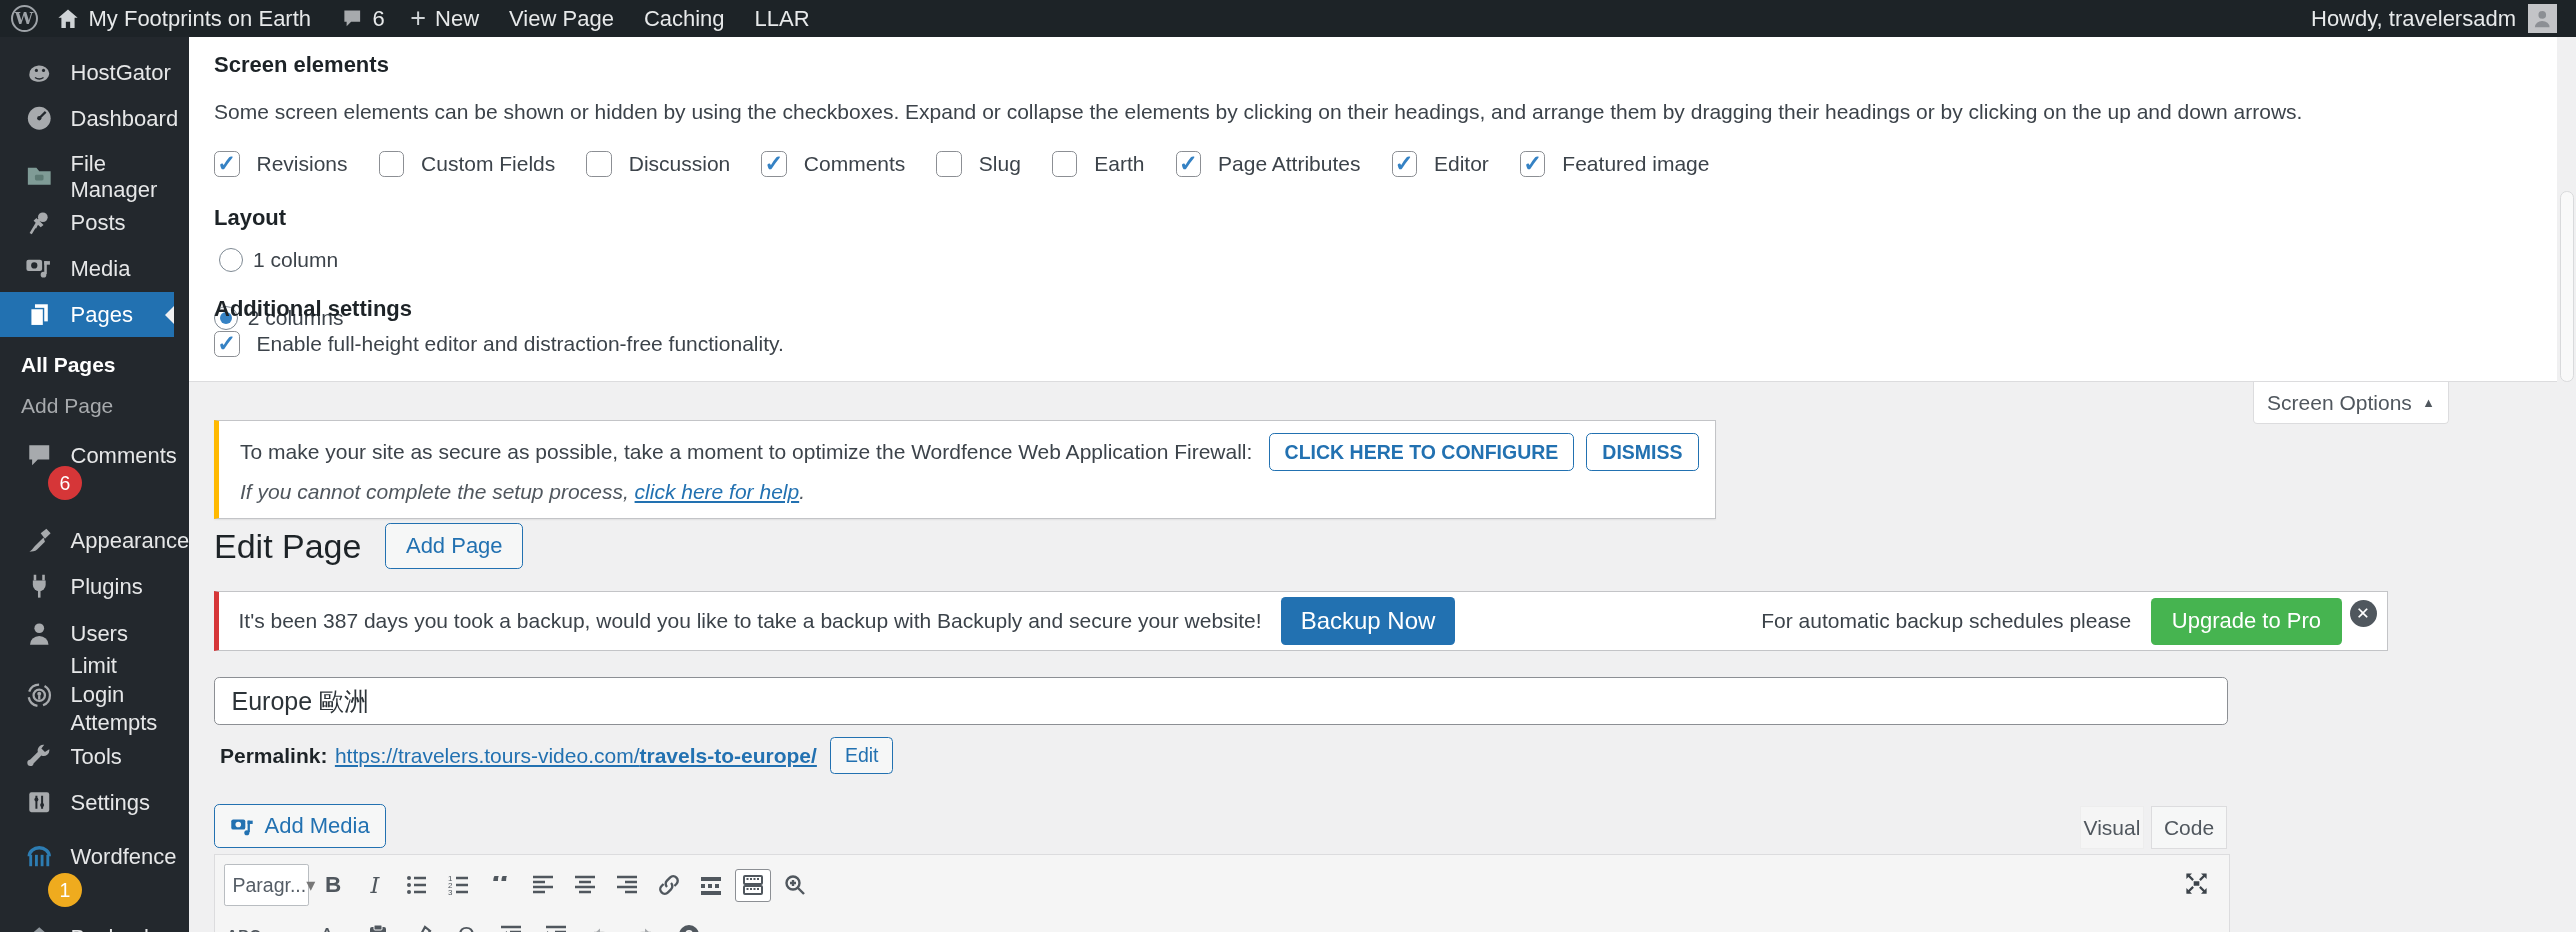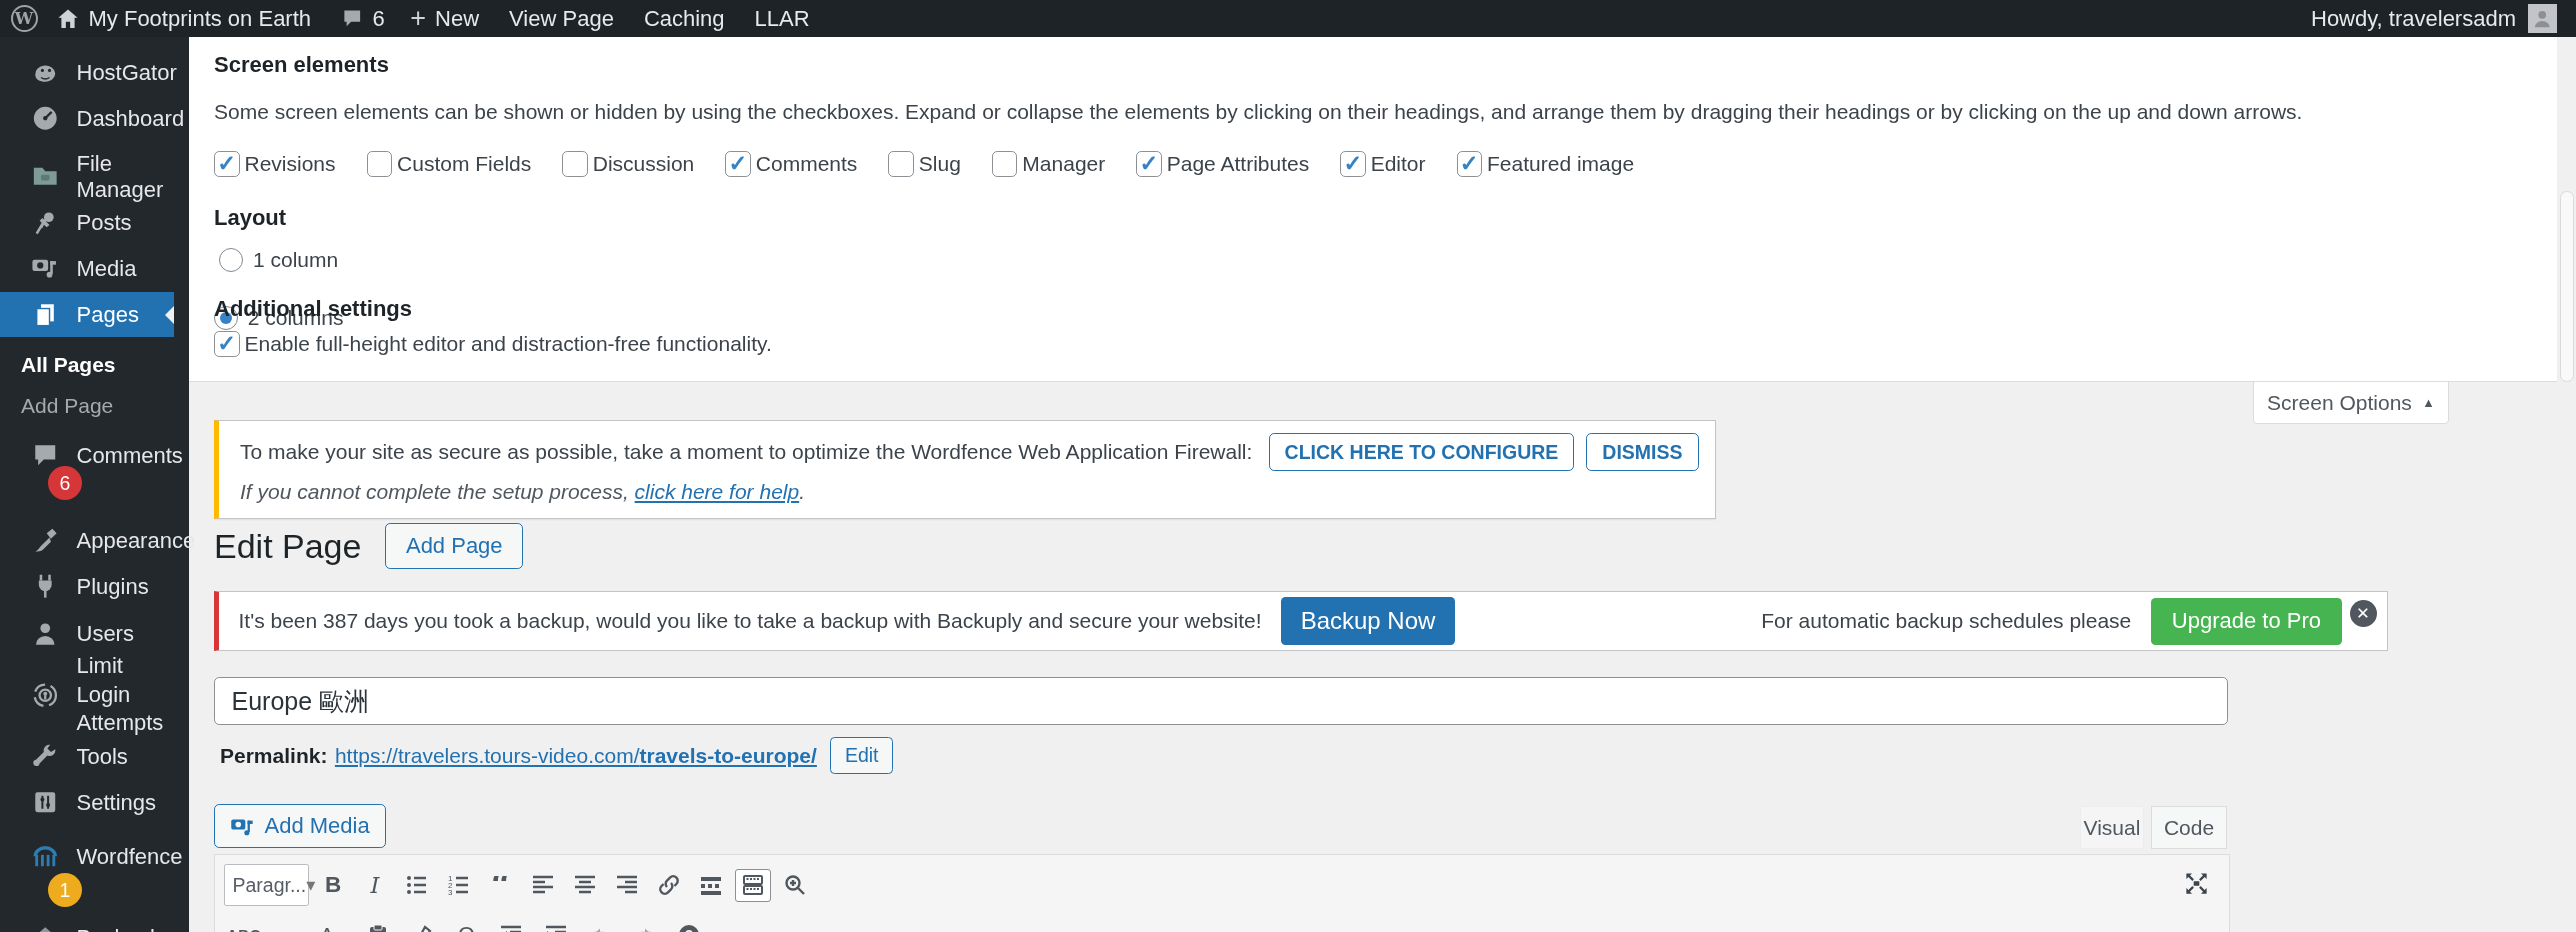--- a/index.html
+++ b/index.html
@@ -14,21 +14,21 @@
     display:flex; align-items:center; justify-content:center; color:#9ea3a8;
     font-family:"DejaVu Serif", serif; font-weight:bold; font-size:16.5px; }
   .ab-num { color:#e7e9ea; }
   .ab-plus { font-size:27px; line-height:21px; color:#cfd3d6; }
   .ab-right { margin-left:auto; display:flex; align-items:center; gap:12px; }
   .avatar { width:28.5px; height:28.5px; background:#c3c4c7; display:flex; align-items:center; justify-content:center; }
 
   
   #sidebar { position:absolute; left:0; top:37px; width:189px; height:895px; background:#23282d; z-index:40; }
   .menu-row { position:absolute; left:0; width:174px; height:45px; display:flex; align-items:center;
-    gap:16.5px; padding-left:30px; color:#e6e7e8; font-size:22px; cursor:pointer; }
+    gap:16.5px; padding-left:24px; color:#e6e7e8; font-size:22px; cursor:pointer; }
   .menu-row .mi { width:30px; display:flex; justify-content:center; flex:none; }
   .menu-row.active { background:#2271b1; color:#fff; }
   .menu-arrow { position:absolute; right:0; top:50%; transform:translateY(-50%);
     width:0; height:0; border-top:9.7px solid transparent; border-bottom:9.7px solid transparent;
     border-right:9.7px solid #f0f0f1; }
   .submenu-row { position:absolute; left:0; width:189px; height:36px; display:flex; align-items:center;
     padding-left:21px; color:#a7aaad; font-size:21px; cursor:pointer; }
   .submenu-row.current { color:#fff; font-weight:bold; }
   .badge { position:absolute; left:48px; width:34px; height:34px; border-radius:50%;
     display:flex; align-items:center; justify-content:center; color:#fff; font-size:19.5px; }
@@ -37,21 +37,21 @@
   .wrap-label { width:120px; line-height:1.3; }
 
   
   #content { position:absolute; left:189px; top:37px; width:2387px; height:895px; }
 
   .screen-panel { position:absolute; left:0; top:0; width:2368px; height:345px; background:#fff;
     border-bottom:0.7px solid #dcdcde; }
   .sp-head { position:absolute; left:25px; font-size:22px; font-weight:bold; color:#1d2327; }
   .sp-desc { position:absolute; left:25px; top:63px; font-size:21px; color:#3c434a; width:2233px; }
   .check-row { position:absolute; left:25px; top:114px; display:flex; align-items:center; gap:31px; }
-  .cbx { display:flex; align-items:center; gap:5px; font-size:21px; color:#3c434a; }
+  .cbx { display:flex; align-items:center; gap:17px; font-size:21px; color:#3c434a; }
   .cb-box { width:25.5px; height:25.5px; border:1.5px solid #8c8f94; border-radius:5.2px; background:#fff;
     display:flex; align-items:center; justify-content:center; cursor:pointer; flex:none; }
   .cb-box.checked::after { content:"✓"; color:#3582c4; font-size:22.5px; font-weight:bold; line-height:1; }
   .radio-row { position:absolute; left:25px; top:211px; display:flex; align-items:center; gap:34px;flex-direction:column; }
   .rad { display:flex; align-items:center; gap:9.7px; font-size:21px; color:#3c434a; }
   .rad-circle { width:24px; height:24px; border:1.5px solid #7e8993; border-radius:50%; background:#fff;
     display:flex; align-items:center; justify-content:center; cursor:pointer; flex:none; }
   .rad-circle.selected::after { content:""; width:12px; height:12px; border-radius:50%; background:#3582c4; }
 
   .so-tab { position:absolute; left:2064px; top:345px; width:196px; height:42px; background:#fff;
@@ -388,21 +388,21 @@
       <span class="cbx">
           <span class="cb-box checked"></span>
           <span>Comments</span>
         </span>
       <span class="cbx">
           <span class="cb-box"></span>
           <span>Slug</span>
         </span>
       <span class="cbx">
           <span class="cb-box"></span>
-          <span>Manager</span>
+          <span>Earth</span>
         </span>
       <span class="cbx">
           <span class="cb-box checked"></span>
           <span>Page Attributes</span>
         </span>
       <span class="cbx">
           <span class="cb-box checked"></span>
           <span>Editor</span>
         </span>
       <span class="cbx">

